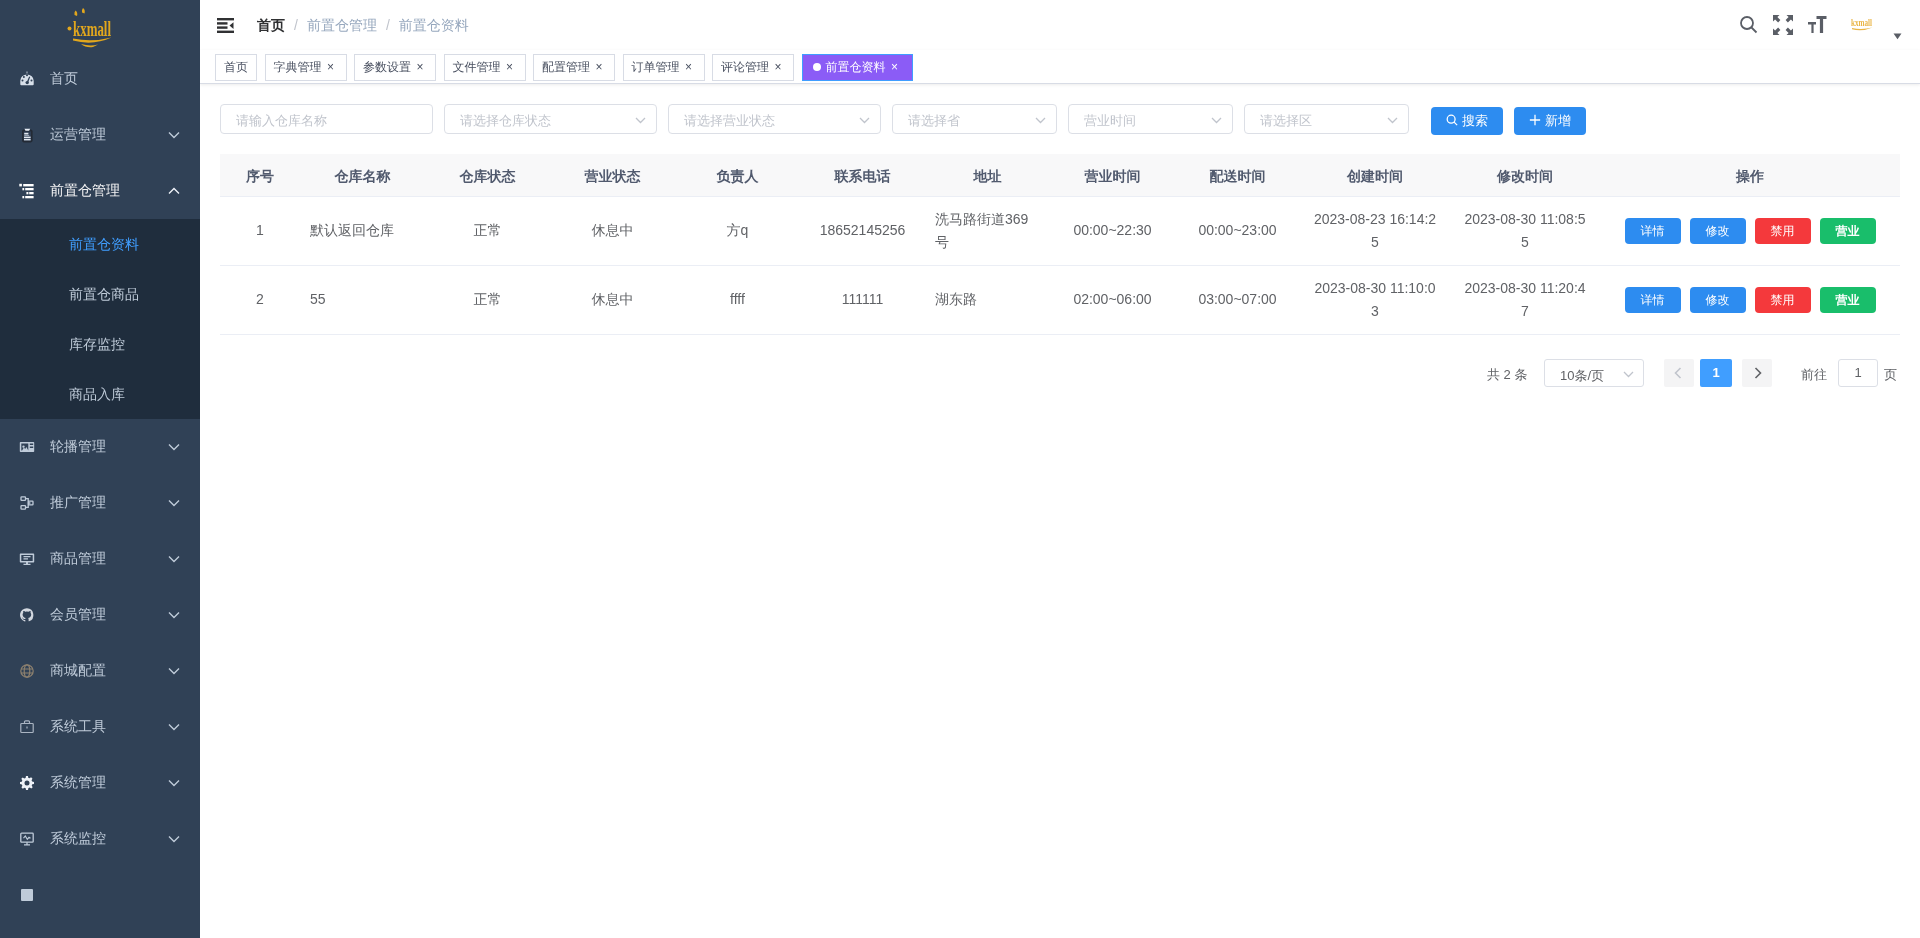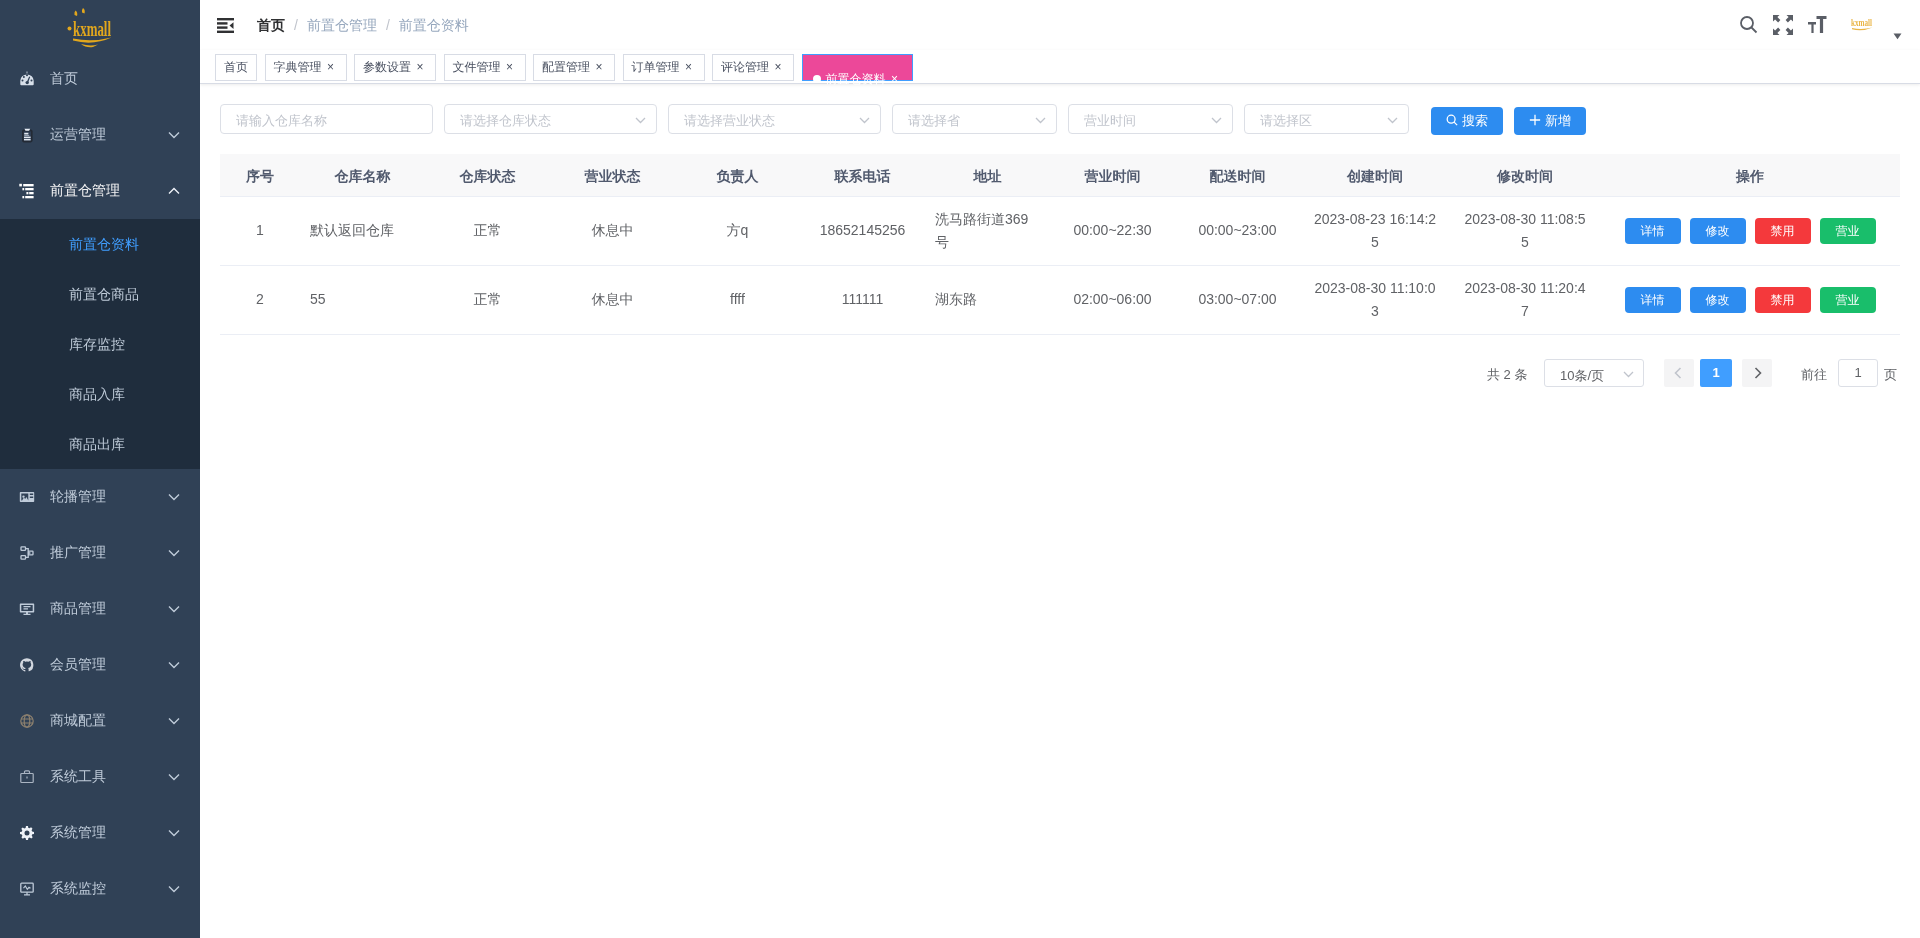--- a/index.html
+++ b/index.html
@@ -23,21 +23,21 @@
 .navbar { height:50px; position:relative; background:#fff; box-shadow:0 1px 4px rgba(0,21,41,.2); }
 .crumb { position:absolute; left:57px; top:17px; font-size:14px; color:#97a8be; }
 .crumb b { color:#303133; font-weight:700; }
 .crumb .sep { margin:0 9px; color:#c0c4cc; }
 .nav-right { position:absolute; right:0; top:0; height:50px; }
 
 .tags { font-size:0; height:34px; border-bottom:1px solid #d8dce5; box-shadow:0 1px 3px rgba(0,0,0,.08); padding:4px 0 0 15px; position:relative; background:#fff; }
 .tag { display:inline-block; height:27px; line-height:25px; border:1px solid #d8dce5; background:#fff;
   color:#495060; font-size:12px; padding:0 8px; margin-right:7.5px; vertical-align:top; position:relative; }
 .tag .x { display:inline-block; width:14px; text-align:center; font-size:12px; margin-left:2px; color:#495060; }
-.tag.active { background:#ec4899; border-color:#409eff; color:#fff; padding:12px 10px; }
+.tag.active { background:#8b5cf6; border-color:#409eff; color:#fff; padding:0 10px; }
 .tag.active .x { color:#fff; }
 .tag .dot { display:inline-block; width:8px; height:8px; border-radius:50%; background:#fff; margin-right:5px; position:relative; top:0px; }
 
 .content { position:absolute; left:0; top:0; width:1423px; height:938px; }
 .filters { position:absolute; top:104px; left:20px; white-space:nowrap; font-size:0; }
 .f-item { display:inline-block; height:30px; border:1px solid #dcdfe6; border-radius:4px; background:#fff;
   margin-right:11px; vertical-align:top; position:relative; font-size:13px; color:#c0c4cc; }
 .f-item .ph { position:absolute; left:15px; top:7px; }
 .f-item .car { position:absolute; right:10px; top:12px; }
 .btn { display:inline-block; height:28px; line-height:28px; border-radius:4px; background:#2d8cf0; color:#fff;
@@ -45,21 +45,21 @@
 
 .tbl { position:absolute; top:154px; left:20px; width:1680px; border-collapse:collapse; table-layout:fixed;
   font-size:14px; color:#606266; }
 .tbl th { background:#f8f8f9; height:42px; font-weight:700; color:#515a6e; border-bottom:1px solid #ebeef5; padding-top:5px; }
 .tbl td { height:69px; text-align:center; border-bottom:1px solid #ebeef5; line-height:23px; padding:0 10px; }
 .tbl td.lft { text-align:left; }
 .abtn { display:inline-block; width:56px; height:26px; line-height:26px; border-radius:4px; color:#fff;
   font-size:12px; text-align:center; margin:0 4.5px; }
 .abtn.b { background:#2d8cf0; }
 .abtn.r { background:#f4393c; }
-.abtn.g { background:#19be6b; }
+.abtn.g { background:#19be6b;font-weight:bold; }
 
 .pager { position:absolute; top:359px; left:0; width:1700px; height:28px; font-size:13px; color:#606266; }
 .pager > * { position:absolute; top:0; }
 </style>
 </head>
 <body>
 <aside class="sidebar">
   <div class="logo">
     <svg style="position:absolute;left:60px;top:5px" width="62" height="44" viewBox="0 0 62 44" fill="#e2a71d">
       <text x="13" y="31" textLength="38" lengthAdjust="spacingAndGlyphs" font-family="Liberation Serif, serif" font-weight="bold" font-size="21">kxmall</text>
@@ -107,21 +107,20 @@
         </svg>前置仓管理
       <svg class="arrow" width="12" height="8" viewBox="0 0 12 8">
           <path d="M1 6.5l5-5 5 5" stroke="#eef2f8" stroke-width="1.4" fill="none"></path>
         </svg></li>
     <li>
         <ul class="sub">
       <li class="on">前置仓资料</li>
       <li>前置仓商品</li>
       <li>库存监控</li>
       <li>商品入库</li>
-      <li>商品出库</li>
     </ul>
       </li>
     <li class="mi"><svg class="ic" viewBox="0 0 16 16" fill="#bfcbd9">
           <path d="M1.5 3h13a.7.7 0 0 1 .7.7v8.6a.7.7 0 0 1-.7.7h-13a.7.7 0 0 1-.7-.7V3.7A.7.7 0 0 1 1.5 3zm.8 1.5v7h7v-7h-7zm8.5 0v1.6h3.4V4.5h-3.4zm0 2.9V9h3.4V7.4h-3.4zm-6.3-1a1.2 1.2 0 1 1 0 2.4 1.2 1.2 0 0 1 0-2.4zM9.3 11.5H3.1l1.8-3 1.3 1.4 1.2-1.9 1.9 3.5z"></path>
         </svg>轮播管理
       <svg class="arrow" width="12" height="8" viewBox="0 0 12 8">
           <path d="M1 1.5l5 5 5-5" stroke="#bfcbd9" stroke-width="1.4" fill="none"></path>
         </svg></li>
     <li class="mi"><svg class="ic" viewBox="0 0 16 16" fill="none" stroke="#bfcbd9" stroke-width="1.3">
           <rect x="2" y="1.8" width="4.5" height="3.6" rx="0.6"></rect>

